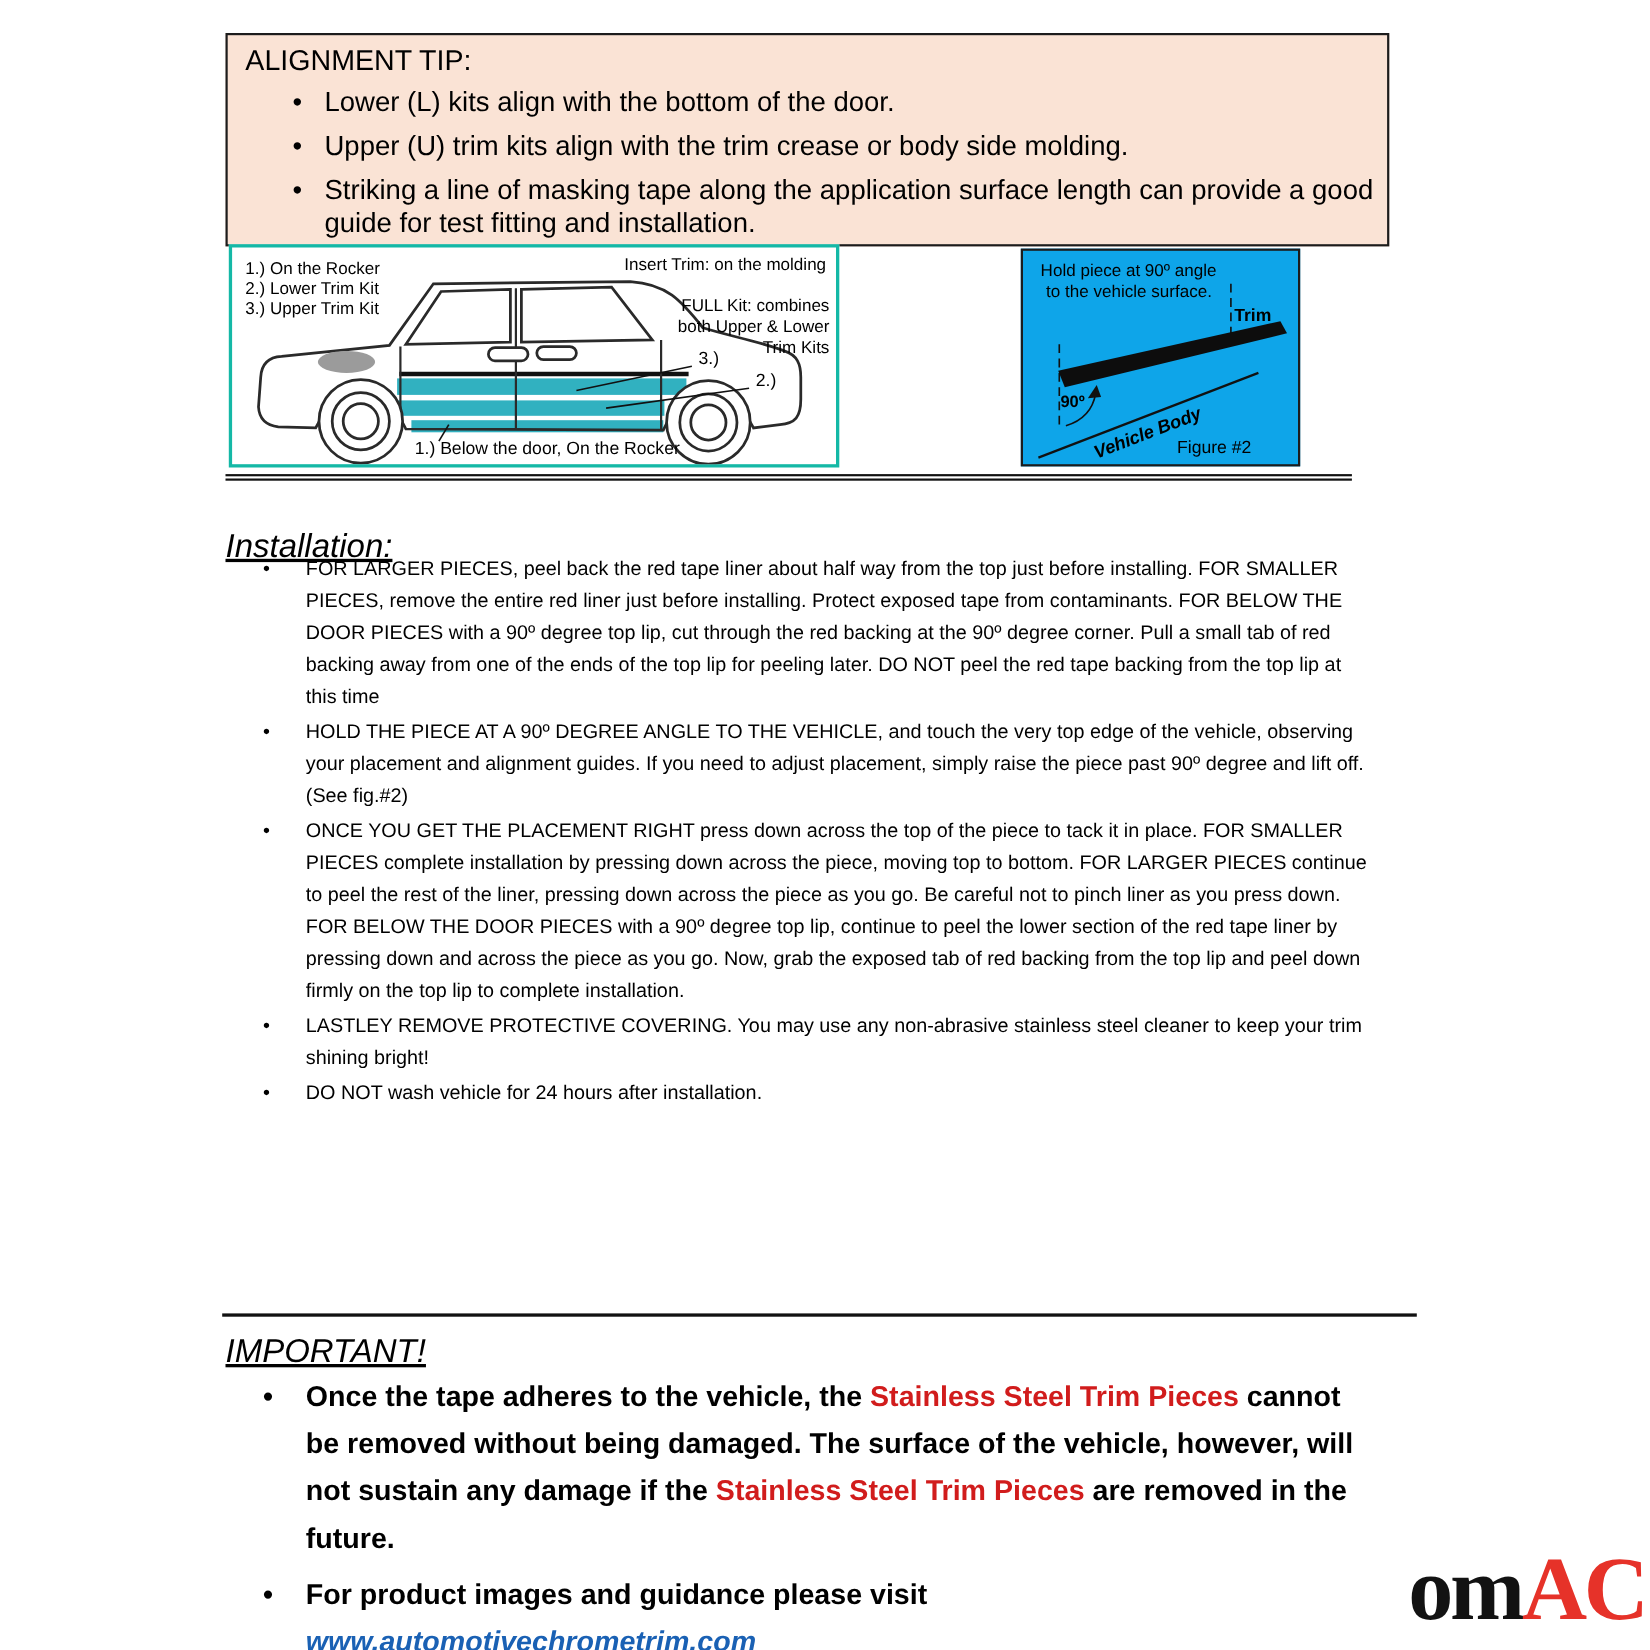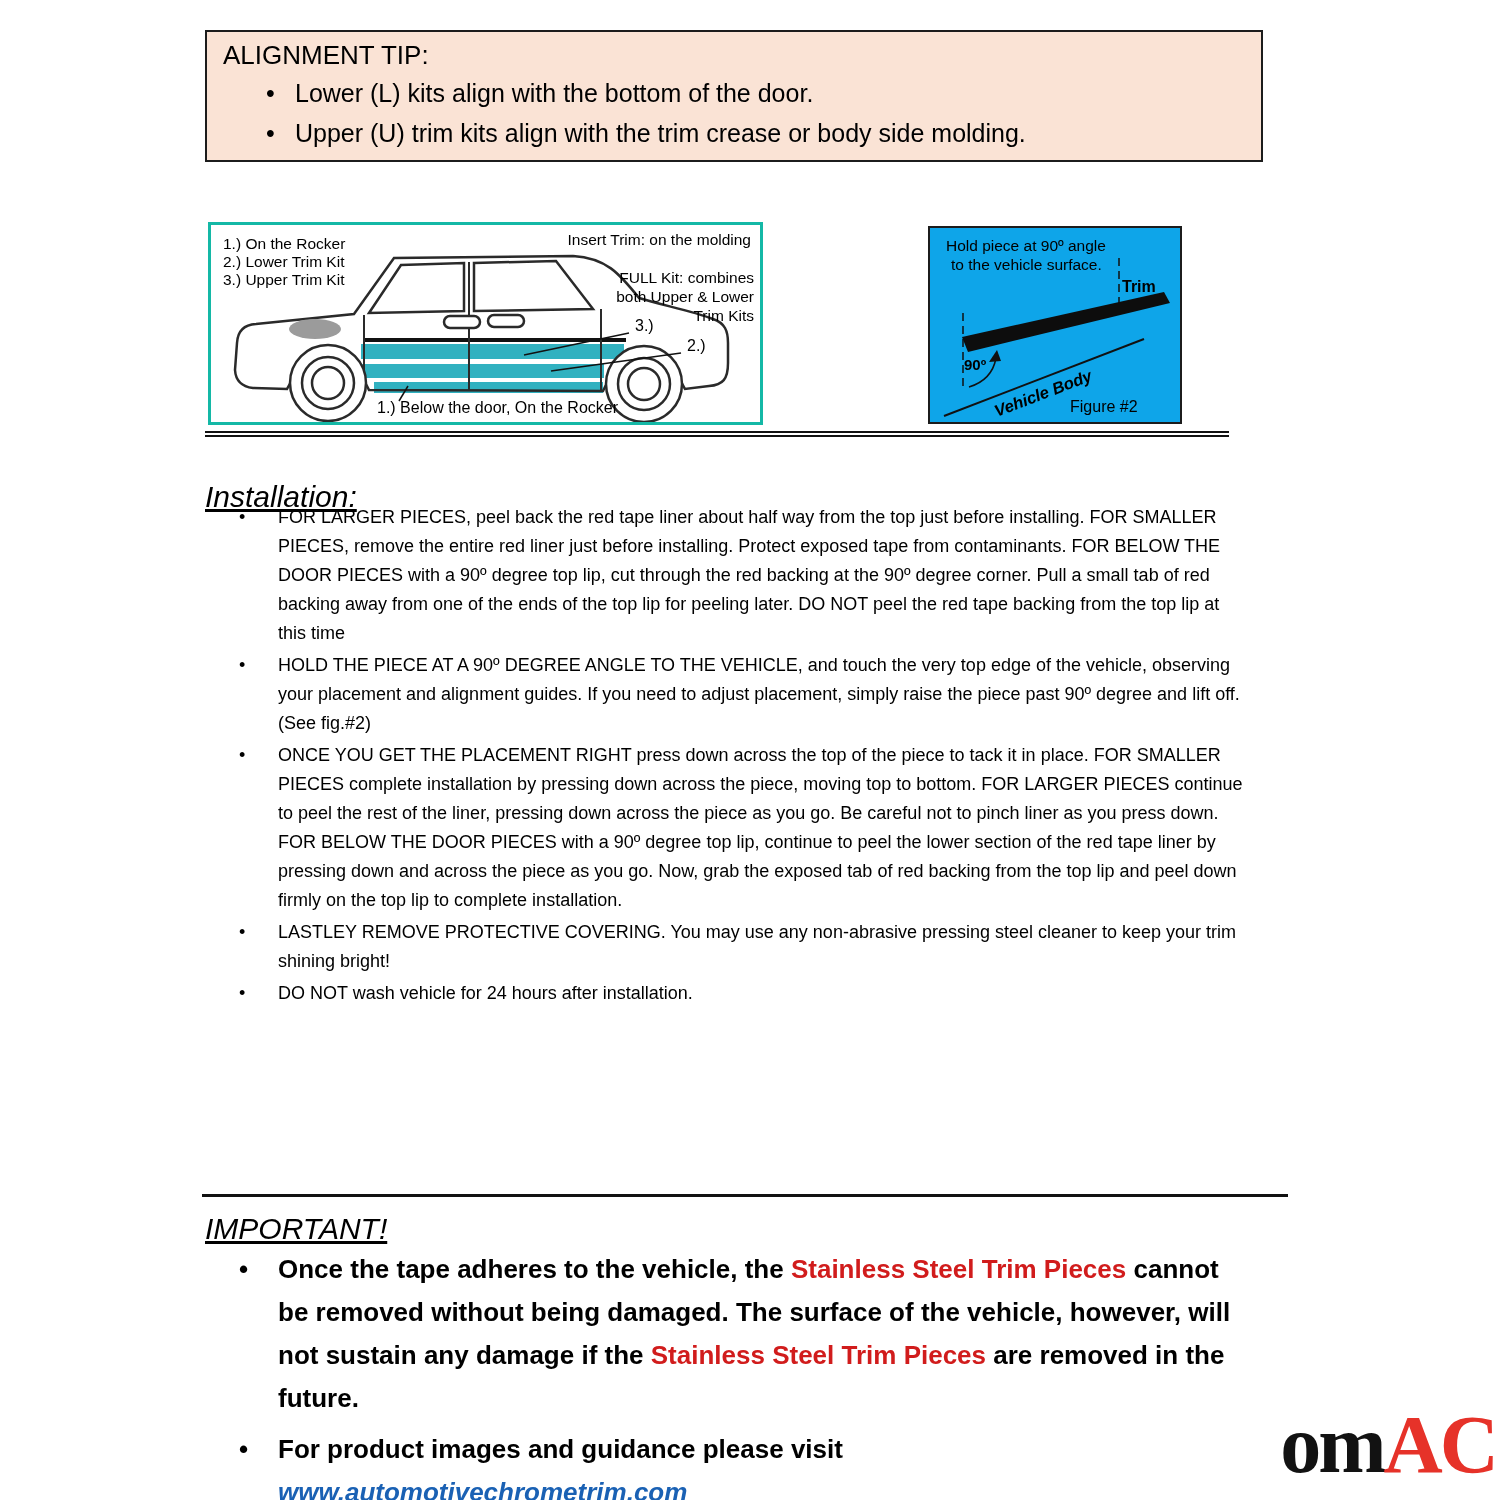--- a/index.html
+++ b/index.html
@@ -1,20 +1,20 @@
 <!DOCTYPE html>
 <html><head>
 <meta charset="utf-8">
 <style>
   html,body{margin:0;padding:0;background:#ffffff;}
   .page{position:relative;width:1500px;height:1500px;background:#ffffff;overflow:hidden;
         font-family:"Liberation Sans", sans-serif;color:#000;}
 
   
-  .tip-box{position:absolute;left:205px;top:30px;width:1058px;height:132px;
+  .tip-box{position:absolute;left:205px;top:30px;width:1058px;height:194px;
            background:#fae3d5;border:2px solid #1c1c1c;box-sizing:border-box;}
   .tip-title{position:absolute;left:16px;top:8px;font-size:26px;}
   .tip-list{position:absolute;left:57px;top:46px;width:985px;margin:0;padding:0;list-style:none;}
   .tip-list li{position:relative;padding-left:31px;font-size:25px;line-height:30px;margin-bottom:10px;}
   .tip-list li::before{content:"\2022";position:absolute;left:2px;top:0;}
 
   
   .car-box{position:absolute;left:208px;top:222px;width:555px;height:203px;
            border:3px solid #14b8a6;box-sizing:border-box;background:#fff;}
   .fig-box{position:absolute;left:928px;top:226px;width:254px;height:198px;
@@ -54,20 +54,21 @@
 </head>
 <body>
 
 <div class="page">
 
   <div class="tip-box">
     <div class="tip-title">ALIGNMENT TIP:</div>
     <ul class="tip-list">
       <li>Lower (L) kits align with the bottom of the door.</li>
       <li>Upper (U) trim kits align with the trim crease or body side molding.</li>
+      <li>Striking a line of masking tape along the application surface length can provide a good guide for test fitting and installation.</li>
     </ul>
   </div>
 
   <div class="car-box">
     <svg viewBox="0 0 549 197">
 
       <rect x="150" y="119" width="263" height="15" fill="#31b1c0"></rect>
       <rect x="149" y="139" width="244" height="14" fill="#31b1c0"></rect>
       <rect x="163" y="157" width="229" height="11" fill="#31b1c0"></rect>
 
@@ -131,21 +132,21 @@
     </svg>
   </div>
 
   <div class="double-rule"></div>
 
   <div class="heading install-heading">Installation:</div>
   <ul class="install-list">
     <li>FOR LARGER PIECES, peel back the red tape liner about half way from the top just before installing. FOR SMALLER PIECES, remove the entire red liner just before installing. Protect exposed tape from contaminants. FOR BELOW THE DOOR PIECES with a 90º degree top lip, cut through the red backing at the 90º degree corner. Pull a small tab of red backing away from one of the ends of the top lip for peeling later. DO NOT peel the red tape backing from the top lip at this time</li>
     <li>HOLD THE PIECE AT A 90º DEGREE ANGLE TO THE VEHICLE, and touch the very top edge of the vehicle, observing your placement and alignment guides. If you need to adjust placement, simply raise the piece past 90º degree and lift off. (See fig.#2)</li>
     <li>ONCE YOU GET THE PLACEMENT RIGHT press down across the top of the piece to tack it in place.  FOR SMALLER PIECES complete installation by pressing down across the piece, moving top to bottom. FOR LARGER PIECES continue to peel the rest of the liner, pressing down across the piece as you go. Be careful not to pinch liner as you press down. FOR BELOW THE DOOR PIECES with a 90º degree top lip, continue to peel the lower section of the red tape liner by pressing down and across the piece as you go. Now, grab the exposed tab of red backing from the top lip and peel down firmly on the top lip to complete installation.</li>
-    <li>LASTLEY REMOVE PROTECTIVE COVERING. You may use any non-abrasive pressing steel cleaner to keep your trim shining bright!</li>
+    <li>LASTLEY REMOVE PROTECTIVE COVERING. You may use any non-abrasive stainless steel cleaner to keep your trim shining bright!</li>
     <li>DO NOT wash vehicle for 24 hours after installation.</li>
   </ul>
 
   <div class="single-rule"></div>
 
   <div class="heading important-heading">IMPORTANT!</div>
   <ul class="important-list">
     <li>
       <span>Once the tape adheres to the vehicle, the </span><span class="red">Stainless Steel Trim Pieces</span><span> cannot be removed without being damaged. The surface of the vehicle, however, will not sustain any damage if the </span><span class="red">Stainless Steel Trim Pieces</span><span> are removed in the future.</span>
     </li>

